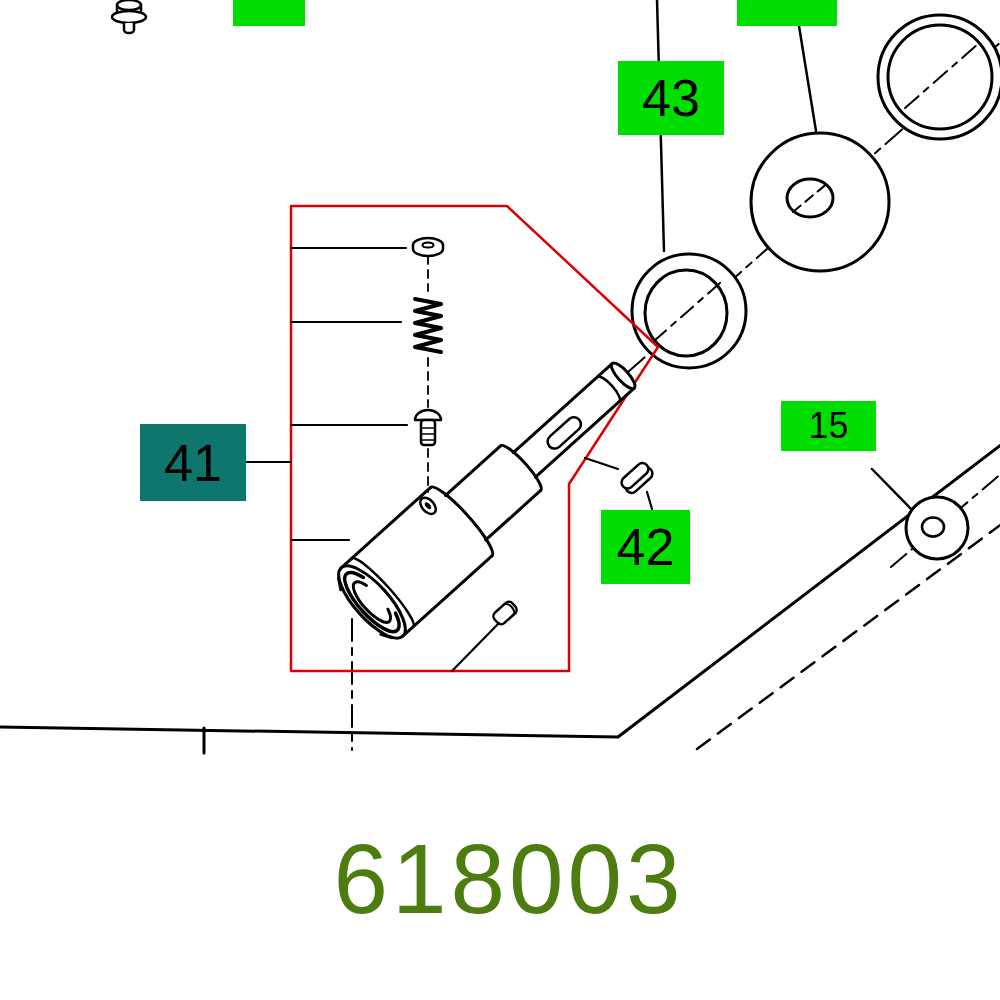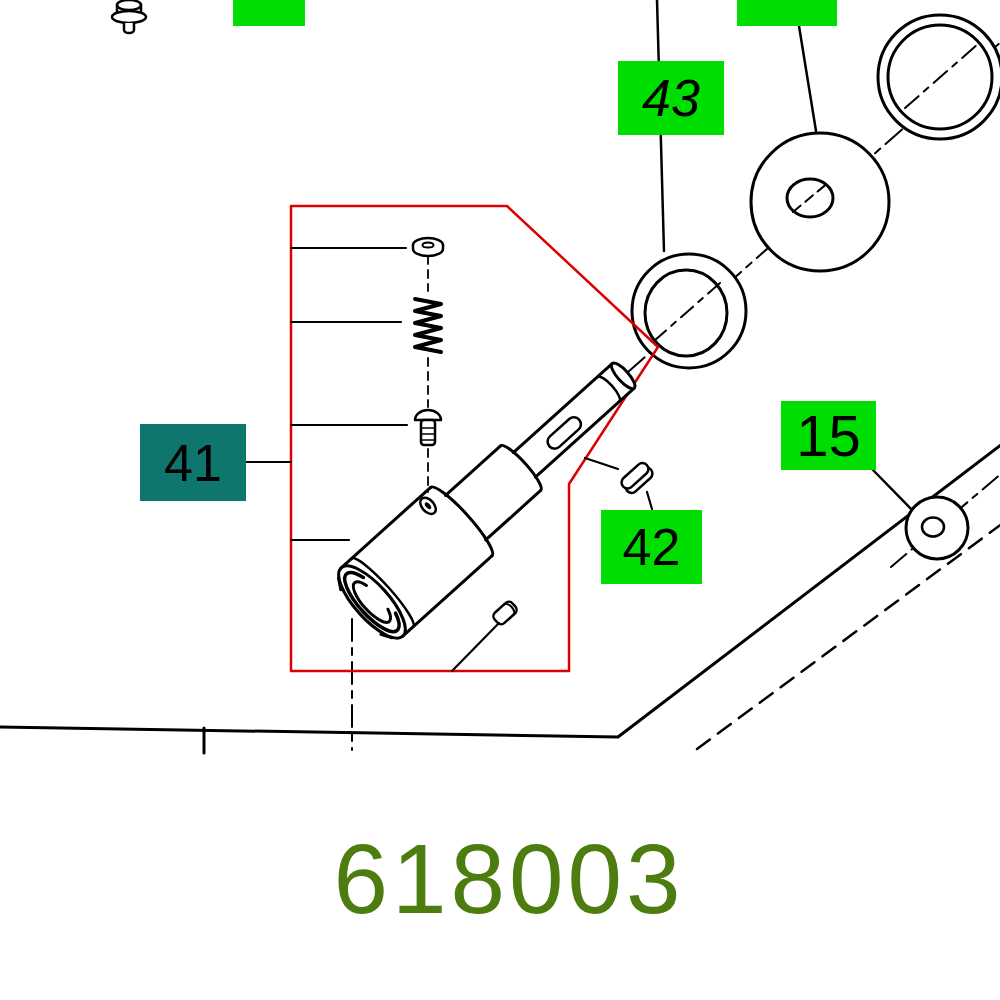--- a/index.html
+++ b/index.html
@@ -13,24 +13,24 @@
   .drawing-svg{position:absolute;left:0;top:0;width:1000px;height:1000px;}
   .badge{
     position:absolute;
     display:flex;align-items:center;justify-content:center;
     color:#000;font-size:52px;line-height:1;
     cursor:pointer;
     user-select:none;
   }
   .badge--green{background:#00dd00;}
   .badge--red{background:#0f766e;}
-  #badge-43{left:618px;top:61px;width:106px;height:74px;font-style:italic;}
+  #badge-43{left:618px;top:61px;width:106px;height:74px;}
   #badge-41{left:140px;top:424px;width:106px;height:77px;}
-  #badge-42{left:601px;top:510px;width:101px;height:74px;}
-  #badge-15{left:781px;top:401px;width:95px;height:69px;font-size:58px;text-align:right;}
+  #badge-42{left:601px;top:510px;width:89px;height:74px;}
+  #badge-15{left:781px;top:401px;width:95px;height:50px;font-size:36px;text-align:right;}
   #badge-top-left{left:233px;top:0;width:72px;height:26px;}
   #badge-top-right{left:737px;top:0;width:100px;height:26px;}
   .part-number{
     position:absolute;left:0;top:823px;width:100%;
     text-align:center;
     font-weight:normal;
     font-size:98px;
     letter-spacing:4px;
     color:#4d7c0f;
     padding-left:9px;

